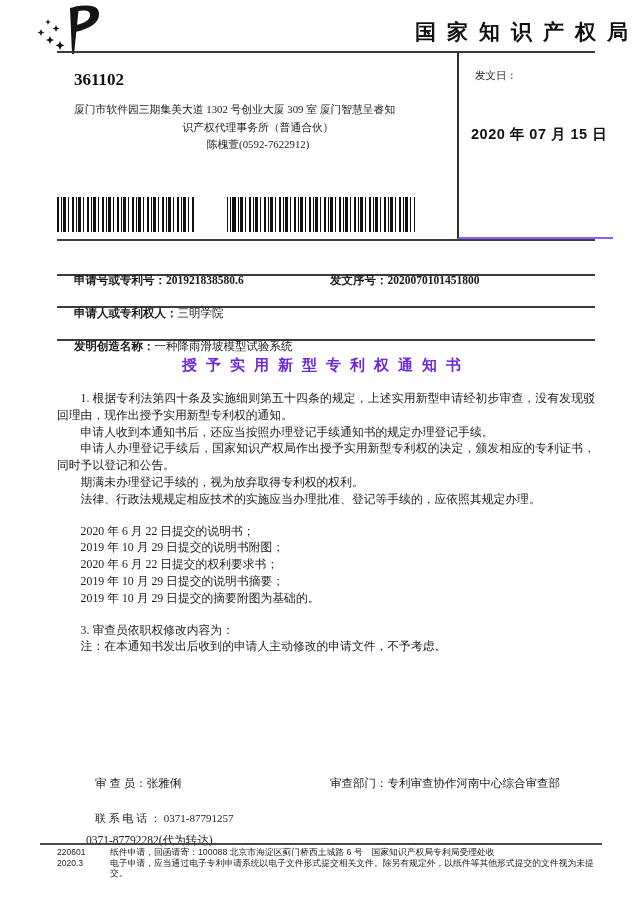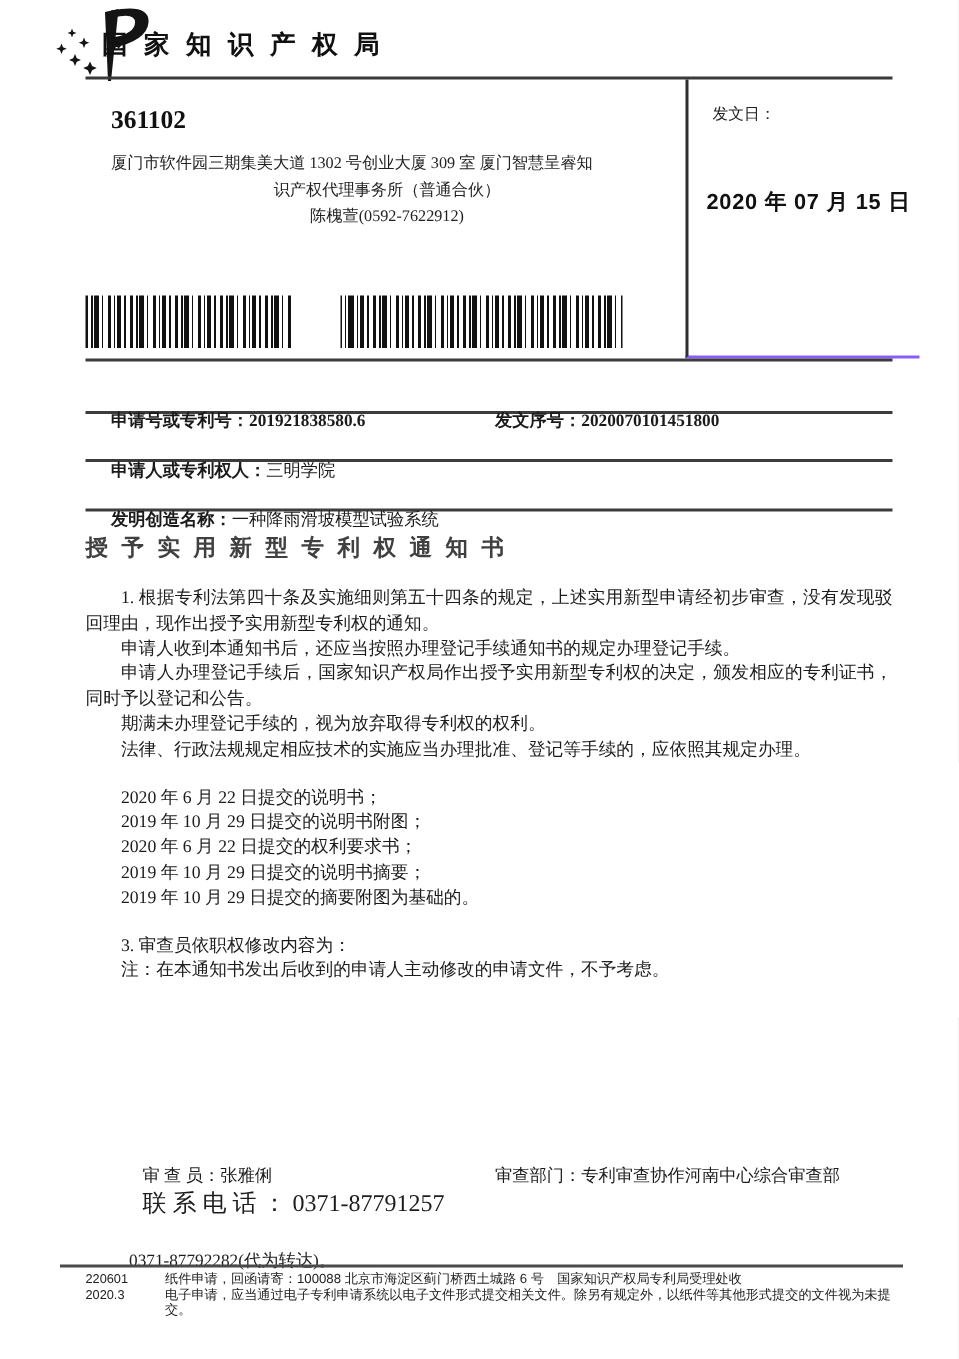--- a/index.html
+++ b/index.html
@@ -10,26 +10,25 @@
     background:#ffffff;
     font-family:"Liberation Serif","DejaVu Serif",serif;
     color:#1a1a1a;
     overflow:hidden;
   }
   .abs { position:absolute; }
 
   
   .agency-title {
     top:18px; left:0; right:0;
-    text-align:left;
-    font-size:17px; font-weight:bold;
+    text-align:right;
+    font-size:21px; font-weight:bold;
     letter-spacing:11px;
     padding-left:24px;
     color:#111;
-    margin-left:44px;
   }
   .header-rule { top:51px; left:57px; width:538px; height:2px; background:#3a3a3a; }
 
   
   .postal-code { top:70px; left:74px; font-size:17px; font-weight:bold; color:#111; }
   .address { top:101px; left:74px; width:368px; font-size:10.8px; line-height:17.5px; color:#222; }
   .address .ctr { text-align:center; }
 
   
   .date-box {
@@ -60,39 +59,39 @@
   .hline { left:57px; width:538px; height:2px; background:#3c3c3c; }
   .hline.thin { height:1.5px; }
 
   .info-row { font-size:11.5px; color:#1a1a1a;margin-top:23px; }
   .lbl { font-weight:bold; }
   .num { font-weight:bold; font-family:"Liberation Serif","DejaVu Serif",serif; }
 
   
   .notice-title {
     top:356px; left:57px; width:538px;
-    text-align:left;
+    text-align:center;
     font-size:15px; font-weight:bold;
     letter-spacing:9px;
-    color:#404040;
+    color:#6d28d9;
   }
   .body-text {
     top:390px; left:57px; width:538px;
     font-size:11.8px; line-height:16.8px;
     text-align:justify; color:#1c1c1c;
   }
   .body-text p { margin:0; text-indent:2em; }
   .sec { margin-top:15px; }
   .sec div { padding-left:2em; }
 
   
   .examiner-row { top:776px; left:0; width:639px; font-size:11.5px; color:#1c1c1c; }
   .examiner-left { position:absolute; left:95px; top:0; }
   .examiner-right { position:absolute; left:330px; top:0; }
-  .phone-row { top:792px; left:95px; font-size:16px; color:#1c1c1c; }
+  .phone-row { top:811px; left:95px; font-size:11px; color:#1c1c1c; }
   .phone2-row { top:833px; left:86px; font-size:11.5px; color:#1c1c1c; }
   .footer-rule { top:843px; left:40px; width:562px; height:1.5px; background:#4a4a4a; }
 
   
   .footer-codes {
     top:847px; left:57px;
     font-family:"Liberation Sans","DejaVu Sans",sans-serif;
     font-size:8.5px; line-height:10.5px; color:#222;
   }
   .footer-text {

